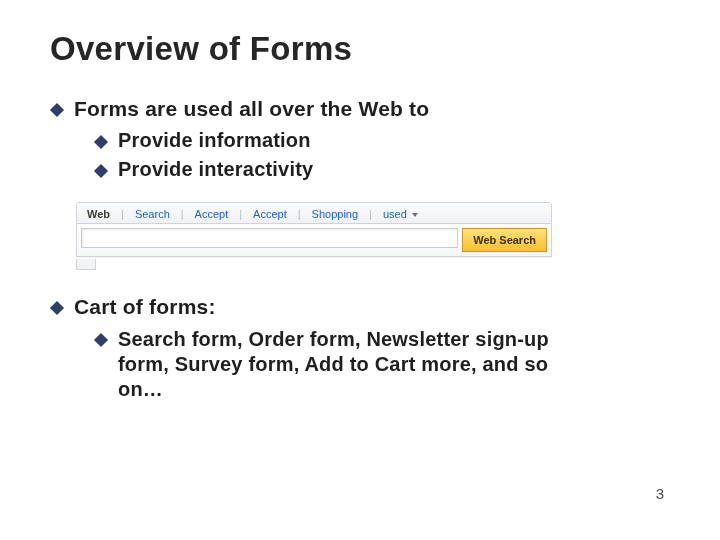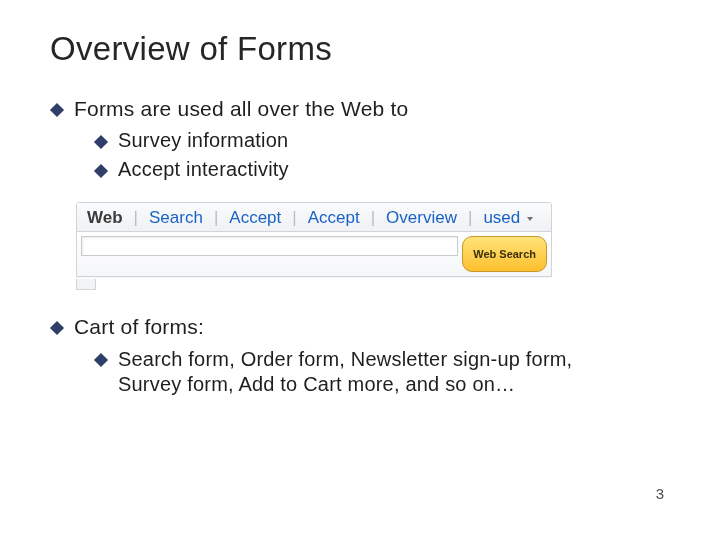--- a/index.html
+++ b/index.html
@@ -13,33 +13,34 @@
   }
   .slide {
     position: relative;
     width: 720px;
     height: 540px;
     box-sizing: border-box;
     padding: 30px 50px 0 50px;
   }
   .title {
     font-size: 33px;
-    font-weight: 400;
+    font-weight: 700;
     color: #262626;
     margin: 0 0 28px 0;
     letter-spacing: 0.3px;
   }
   .ul1 { list-style: none; padding: 0; margin: 0 0 0 2px; }
   .li1 {
     position: relative;
     padding-left: 22px;
     font-size: 21px;
     line-height: 1.25;
     margin-bottom: 4px;
     letter-spacing: 0.2px;
+    font-weight: bold;
   }
   .li1 > .diamond, .li2 > .diamond {
     position: absolute;
     left: 0;
     top: 0.42em;
     width: 10px;
     height: 10px;
     transform: rotate(45deg);
     background: #2f3f6a;
   }
@@ -64,21 +65,21 @@
     overflow: hidden;
     box-shadow: 0 1px 0 rgba(0,0,0,0.04);
     background: #ffffff;
   }
   .tabs {
     display: flex;
     align-items: flex-end;
     gap: 11px;
     padding: 5px 10px 3px 10px;
     font-family: Arial, sans-serif;
-    font-size: 17px;
+    font-size: 11px;
     color: #1a62c6;
     background: linear-gradient(#fafbfc, #f0f1f4);
     border-bottom: 1px solid #d0d3d8;
   }
   .tabs .tab { cursor: default; }
   .tabs .tab.active {
     font-weight: bold;
     color: #3b3b3b;
   }
   .tabs .sep { color: #b9bcc2; }
@@ -100,29 +101,29 @@
   }
   .searchinput {
     flex: 1;
     height: 20px;
     border: 1px solid #c8cbd1;
     box-shadow: inset 1px 1px 2px rgba(0,0,0,0.08);
     background: #ffffff;
     box-sizing: border-box;
   }
   .searchbtn {
-    height: 36px;
+    height: 24px;
     padding: 0 10px;
     display: flex;
     align-items: center;
     border: 1px solid #c59a2a;
     background: linear-gradient(#ffe37a, #fdbf2d);
     font: bold 11px Arial, sans-serif;
     color: #3a2f0a;
-    border-radius: 10px;
+    border-radius: 0;
     box-sizing: border-box;
   }
   .scroll-nub {
     margin-top: 2px;
     width: 18px;
     height: 10px;
     border: 1px solid #d0d3d8;
     border-top: none;
     background: #f2f3f5;
   }
@@ -146,42 +147,42 @@
 
   <h1 class="title">Overview of Forms</h1>
 
   <ul class="ul1">
     <li class="li1">
       <span class="diamond"></span>
       <span>Forms are used all over the Web to</span>
       <ul class="ul2">
         <li class="li2">
           <span class="diamond"></span>
-          <span>Survey information</span>
+          <span>Provide information</span>
         </li>
         <li class="li2">
           <span class="diamond"></span>
-          <span>Accept interactivity</span>
+          <span>Provide interactivity</span>
         </li>
       </ul>
     </li>
   </ul>
 
   <div class="searchbar-wrap">
     <div class="searchbar">
       <div class="tabs">
         <span class="tab active">Web</span>
         <span class="sep">|</span>
         <span class="tab">Search</span>
         <span class="sep">|</span>
         <span class="tab">Accept</span>
         <span class="sep">|</span>
         <span class="tab">Accept</span>
         <span class="sep">|</span>
-        <span class="tab">Overview</span>
+        <span class="tab">Shopping</span>
         <span class="sep">|</span>
         <span class="tab">
           <span>used</span>
           <span class="more-caret"></span>
         </span>
       </div>
       <div class="searchrow">
         <div class="searchinput"></div>
         <div class="searchbtn">
           <span>Web Search</span>

